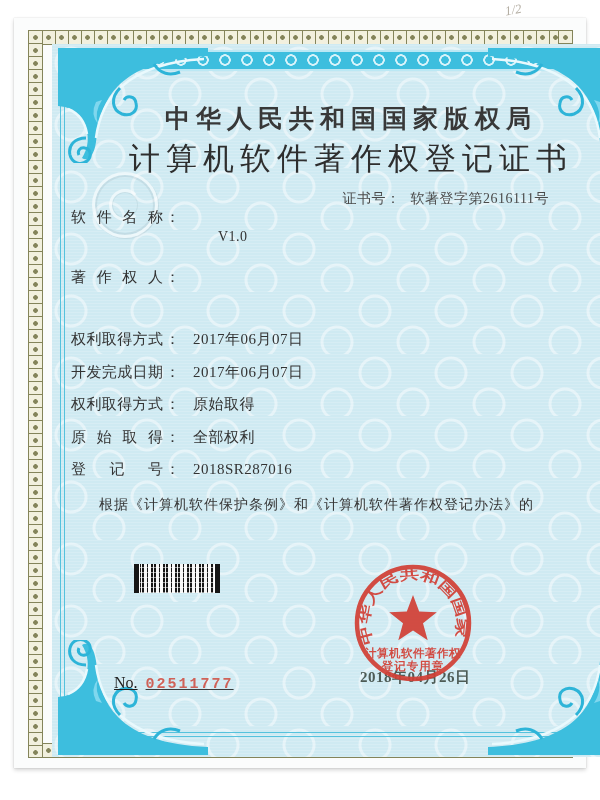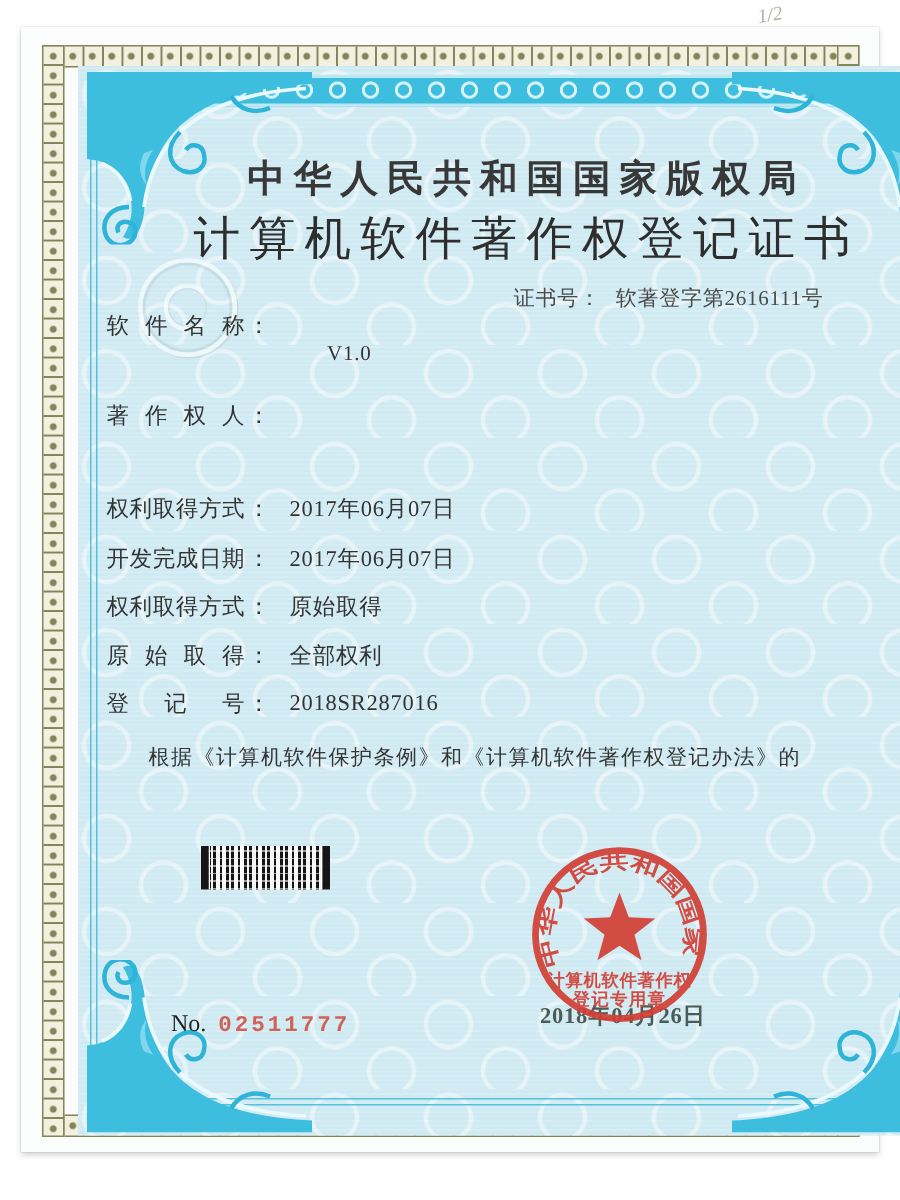--- a/index.html
+++ b/index.html
@@ -109,21 +109,21 @@
     border-left:5px solid #161616;border-right:5px solid #161616;
     background-image:
       repeating-linear-gradient(0deg, rgba(255,255,255,.55) 0 1px, rgba(0,0,0,0) 1px 5px),
       repeating-linear-gradient(90deg, #161616 0 2px, #f2f2f2 2px 3px, #161616 3px 5px, #f6f6f6 5px 8px, #161616 8px 9px, #fafafa 9px 12px);
     box-shadow:inset 1px 0 0 #fff, inset -1px 0 0 #fff;
   }
   
   .seal{position:absolute;left:298px;top:516px;width:126px;height:126px;opacity:.92;z-index:6;}
   .date{position:absolute;left:308px;top:624px;font-size:15px;font-weight:bold;
     color:#4d5b55;letter-spacing:.5px;z-index:5;}
-  .no-line{position:absolute;left:62px;top:630px;font-size:16px;color:#1f1f1f;z-index:5;}
+  .no-line{position:absolute;left:62px;top:630px;font-size:16px;color:#1f1f1f;z-index:5;text-decoration:underline;}
   .no-value{font-family:"Liberation Mono","DejaVu Sans Mono",monospace;
     font-size:15px;font-weight:bold;color:#cf4a3d;letter-spacing:2px;opacity:.85;margin-left:8px;}
   .corner-mark{
     position:absolute;left:505px;top:2px;font-size:13px;color:#b5afa4;
     font-style:italic;transform:rotate(-10deg);z-index:9;
   }
 </style>
 </head>
 <body>
 

